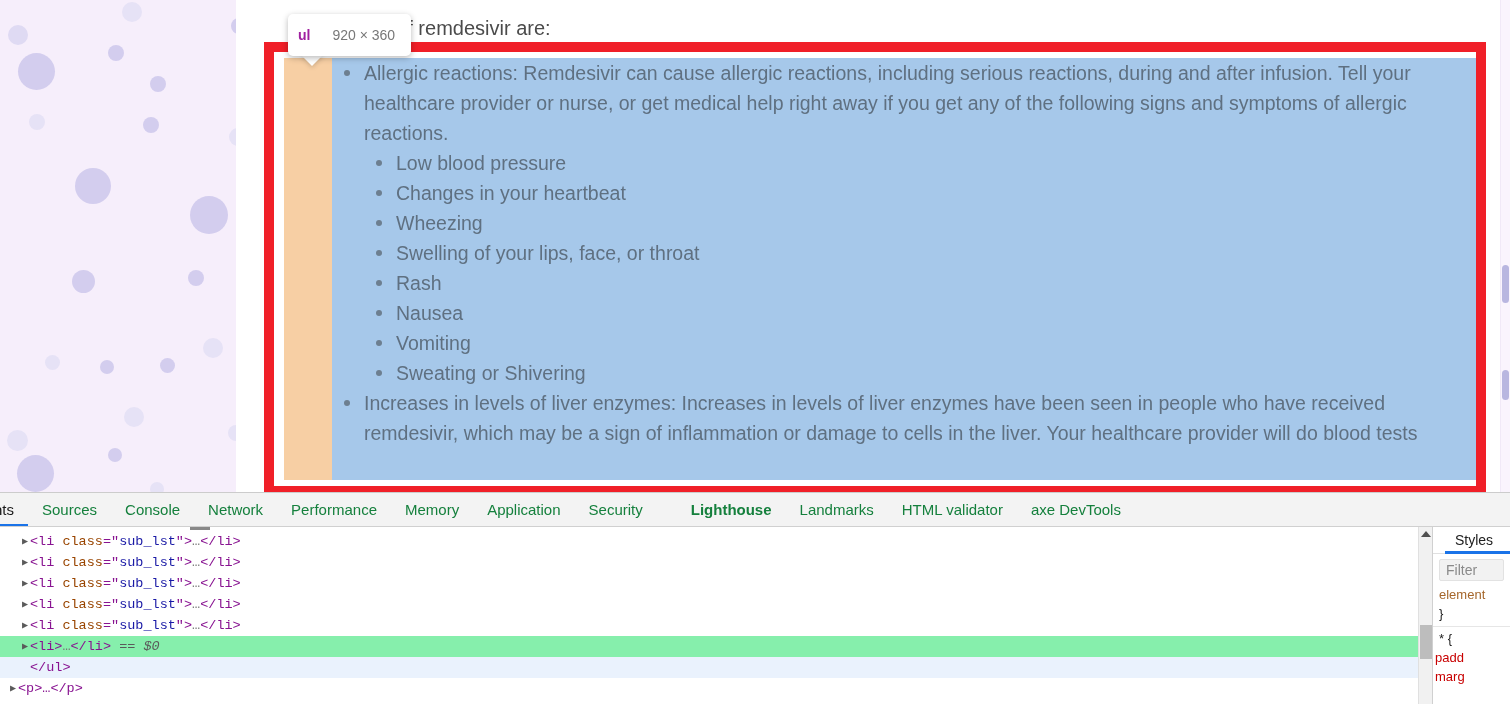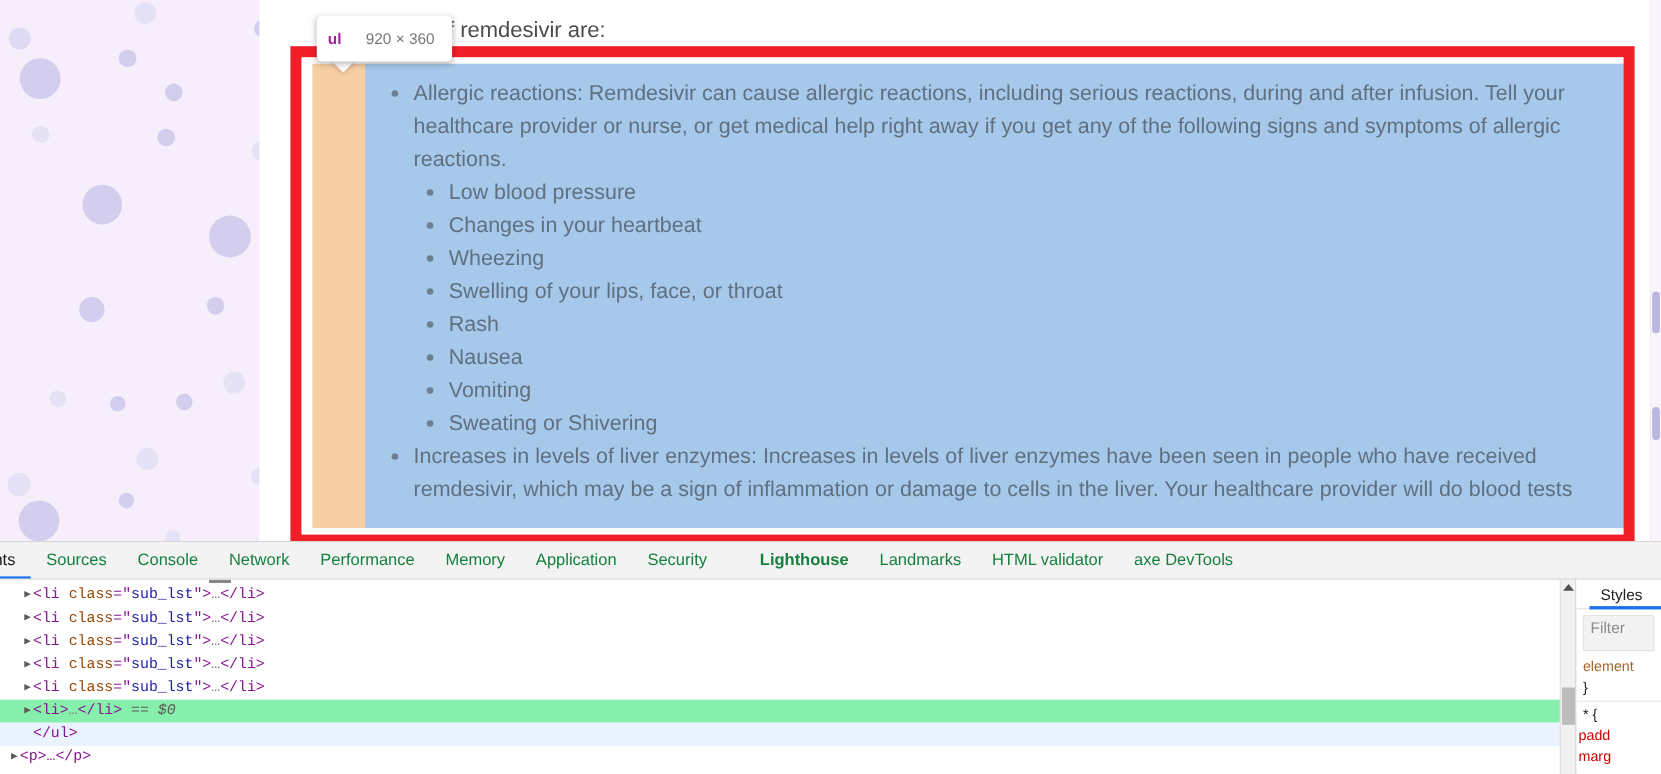--- a/index.html
+++ b/index.html
@@ -63,21 +63,21 @@
   }
   .ul-content-box {
     position: absolute; left: 48px; top: 0;
     width: 1146px; height: 422px;
     background: #a6c8ea;   
   }
 
   .list {
     position: absolute; left: 48px; top: 0;
     width: 1146px; height: 422px;
-    margin: 12px; padding: 0;
+    margin: 0; padding: 0;
     list-style: none;
     overflow: hidden;
   }
   .li-top {
     position: relative;
     color: #5f7081;
     font-size: 19.5px;
     line-height: 30px;
     padding-left: 32px;
     margin: 0;
@@ -288,21 +288,21 @@
     white-space: nowrap;
     margin-left: 12px;
   }
   .styles-tab.active::after {
     content: "";
     position: absolute; left: 0; right: -40px; bottom: 0;
     height: 3px; background: #1a73e8;
   }
   .styles-filter {
     margin: 5px 6px 4px 6px;
-    height: 33px;
+    height: 22px;
     background: #f2f2f2;
     border: 1px solid #e2e2e2;
     border-radius: 2px;
     font-size: 14px;
     color: #8a8a8a;
     line-height: 20px;
     padding-left: 6px;
     white-space: nowrap;
     overflow: hidden;
   }

